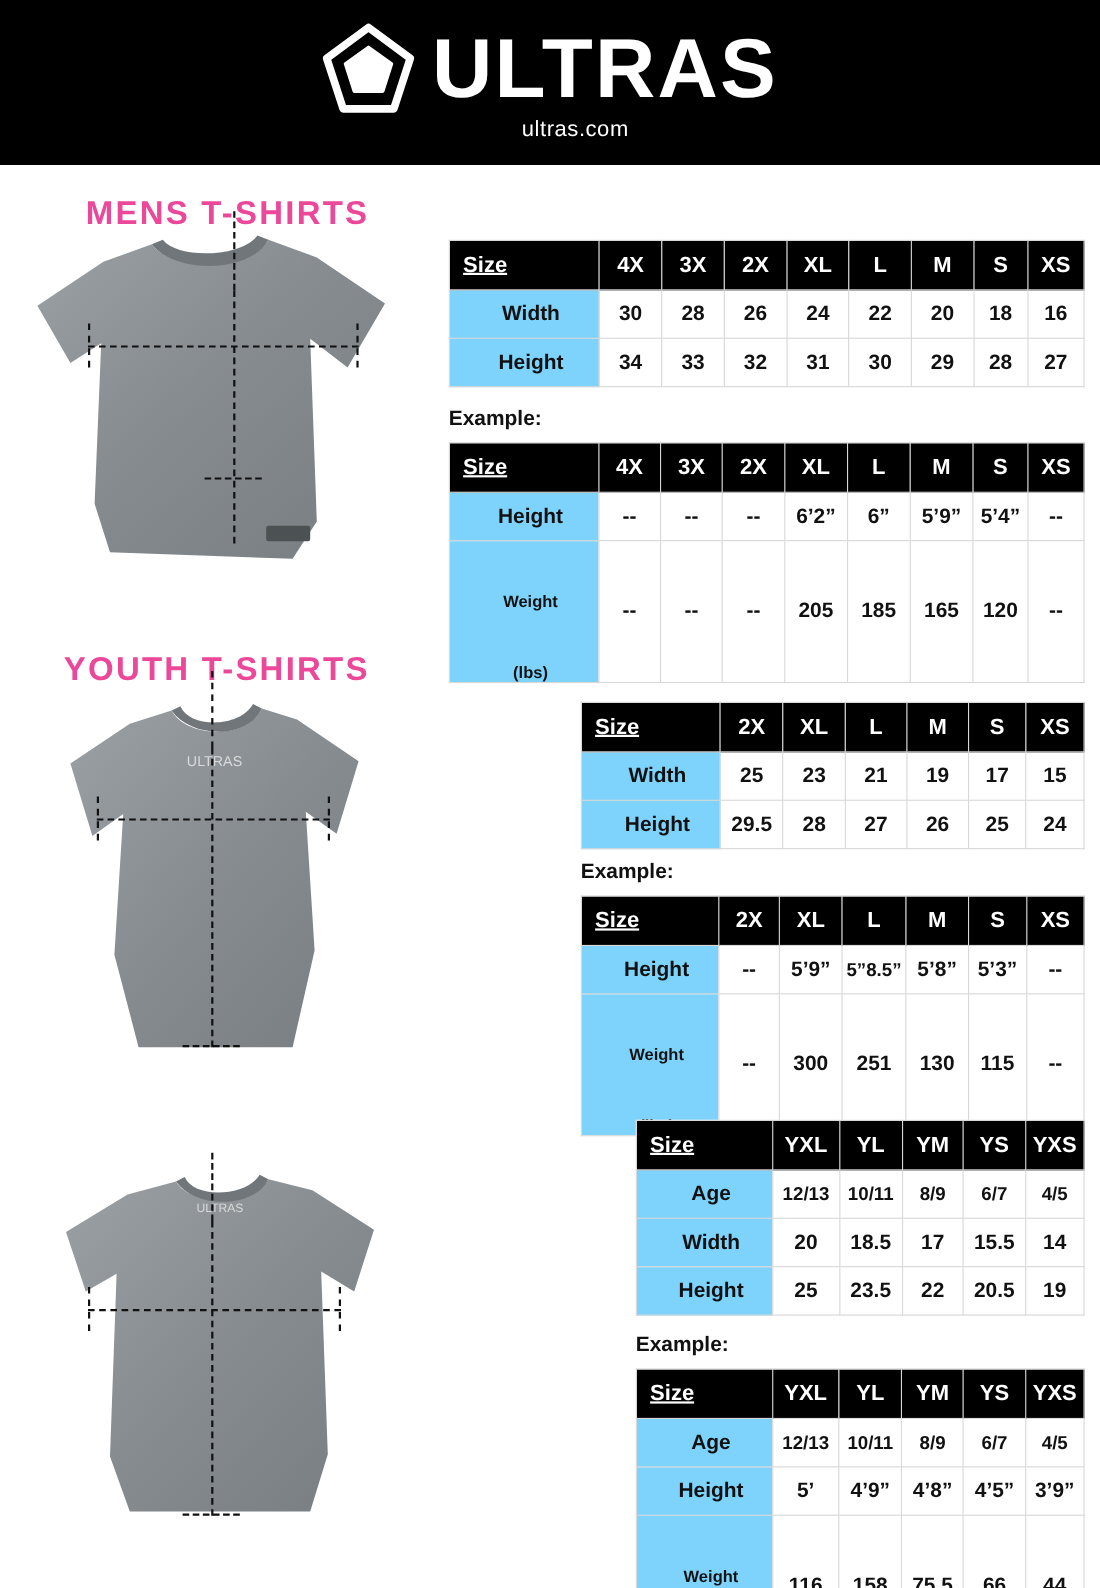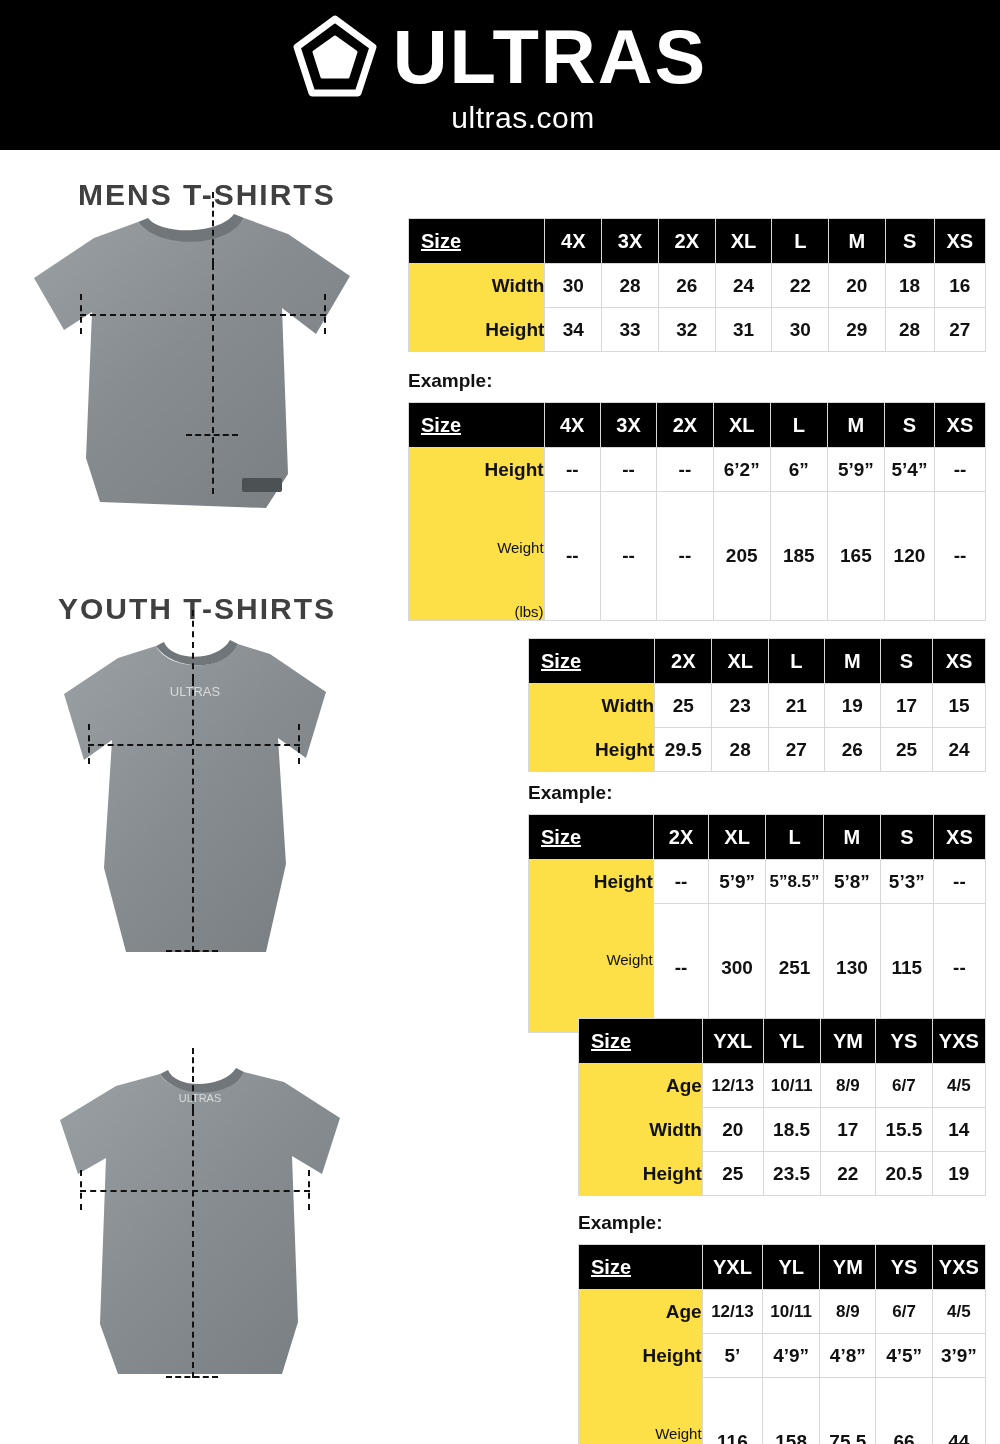--- a/index.html
+++ b/index.html
@@ -46,21 +46,21 @@
   .brand-name {
     color: #ffffff;
     font-size: 76px;
     font-weight: bold;
     letter-spacing: 2px;
     line-height: 1;
     font-family: "Liberation Sans", sans-serif;
   }
   .brand-sub {
     color: #ffffff;
-    font-size: 30px;
+    font-size: 20px;
     letter-spacing: 0.5px;
     margin-top: 2px;
     margin-left: 46px;
     font-family: "Liberation Sans", sans-serif;
   }
 
   
   .section {
     position: absolute;
     left: 0;
@@ -68,21 +68,21 @@
   }
   .sec-mens   { top: 150px;  height: 430px; }
   .sec-womens { top: 580px;  height: 420px; }
   .sec-youth  { top: 1000px; height: 444px; }
 
   .section-title {
     position: absolute;
     font-size: 30px;
     font-weight: bold;
     letter-spacing: 2px;
-    color: #404040;
+    color: #ec4899;
     font-family: "Liberation Sans", sans-serif;
     white-space: nowrap;
   }
 
   
   .shirt-box {
     position: absolute;
   }
   .shirt {
     position: absolute;
@@ -116,39 +116,39 @@
     height: 43px;
     font-weight: bold;
   }
   .tbl thead th {
     background: #000000;
     color: #ffffff;
     font-size: 20px;
     height: 44px;
   }
   .tbl tbody th {
-    text-align: right;
+    text-align: center;
     padding-left: 12px;
     font-weight: bold;
     font-size: 19px;
-    background: #fde047;
+    background: #7dd3fc;
   }
   .tbl thead th.lbl {
     text-align: left;
     padding-left: 12px;
     text-decoration: underline;
   }
   .tbl td.small {
     font-size: 17px;
   }
   .sub-two {
     display: block;
     font-size: 15px;
     line-height: 1.05;
-    font-weight: normal;
+    font-weight: bold;
     margin-top: 48px;
   }
   .example-label {
     position: absolute;
     font-size: 19px;
     font-weight: bold;
     color: #111;
     font-family: "Liberation Sans", sans-serif;
   }
 </style>

